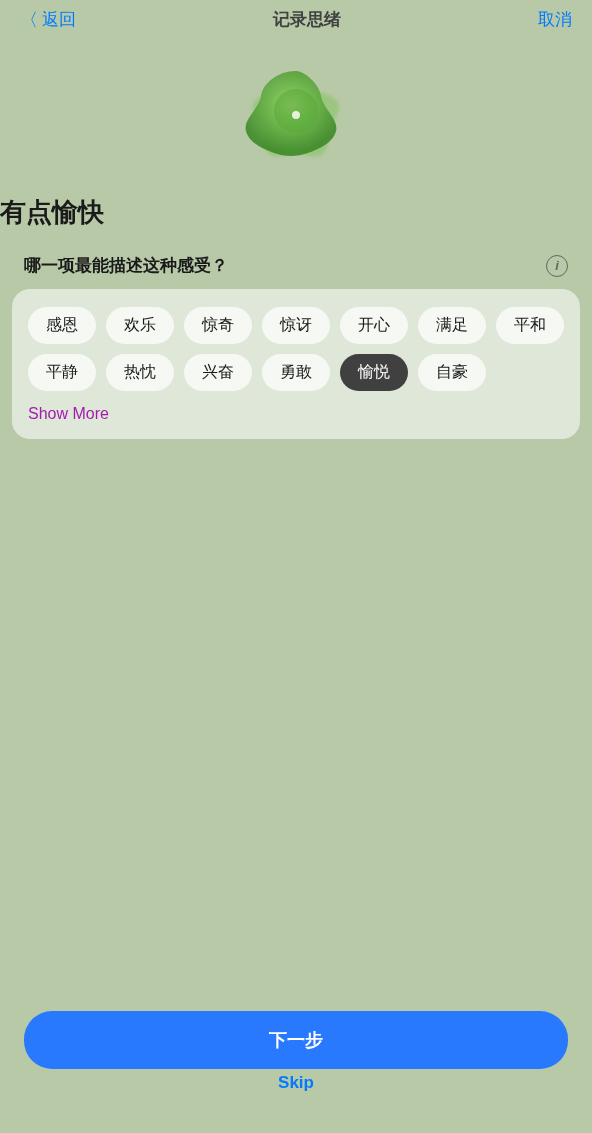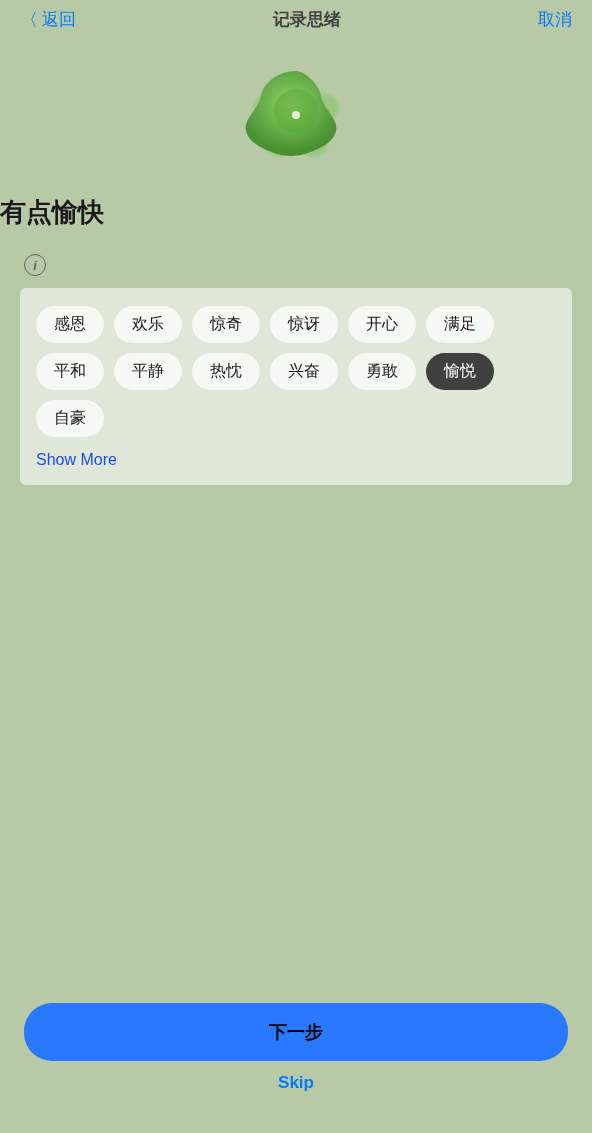--- a/index.html
+++ b/index.html
@@ -90,23 +90,23 @@
       justify-content: center;
       color: #666;
       font-size: 13px;
       font-style: italic;
       font-weight: 600;
       cursor: pointer;
       flex-shrink: 0;
     }
 
     .tags-card {
-      margin: 0 20px;
+      margin: 0 12px;
       background: rgba(255, 255, 255, 0.55);
-      border-radius: 6px;
+      border-radius: 18px;
       padding: 18px 16px 16px;
     }
 
     .tags-row {
       display: flex;
       flex-wrap: wrap;
       gap: 10px;
       margin-bottom: 0;
     }
 
@@ -120,47 +120,47 @@
       border: none;
       outline: none;
     }
 
     .tag.selected {
       background: #404040;
       color: #ffffff;
     }
 
     .show-more {
-      color: #1d4ed8;
+      color: #a21caf;
       font-size: 16px;
       margin-top: 14px;
       cursor: pointer;
       display: inline-block;
     }
 
     .bottom-section {
       position: absolute;
       bottom: 0;
       left: 0;
       right: 0;
       background: #b8c9a8;
       padding: 16px 24px 40px;
     }
 
     .next-button {
       width: 100%;
       background: #2979ff;
-      color: #000000;
+      color: #ffffff;
       font-size: 18px;
       font-weight: 600;
       border: none;
       border-radius: 28px;
       padding: 17px;
       cursor: pointer;
-      margin-bottom: 12px;
+      margin-bottom: 4px;
     }
 
     .skip-button {
       display: block;
       text-align: center;
       color: #007aff;
       font-size: 17px;
       font-weight: 700;
       cursor: pointer;
       background: none;
@@ -210,20 +210,21 @@
 
     <ellipse cx="55" cy="48" rx="22" ry="22" fill="#5aaa38" opacity="0.6"></ellipse>
 
     <circle cx="55" cy="52" r="4" fill="#f0f8e8" opacity="0.9"></circle>
   </svg>
 </div>
 
 <div class="mood-title">有点愉快</div>
 
 <div class="question-row">
+  <span class="question-text">哪一项最能描述这种感受？</span>
   <div class="info-icon">
     <span>i</span>
   </div>
 </div>
 
 <div class="tags-card">
   <div class="tags-row" id="tags-container">
   <button class="tag">感恩</button>
       <button class="tag">欢乐</button>
       <button class="tag">惊奇</button>

